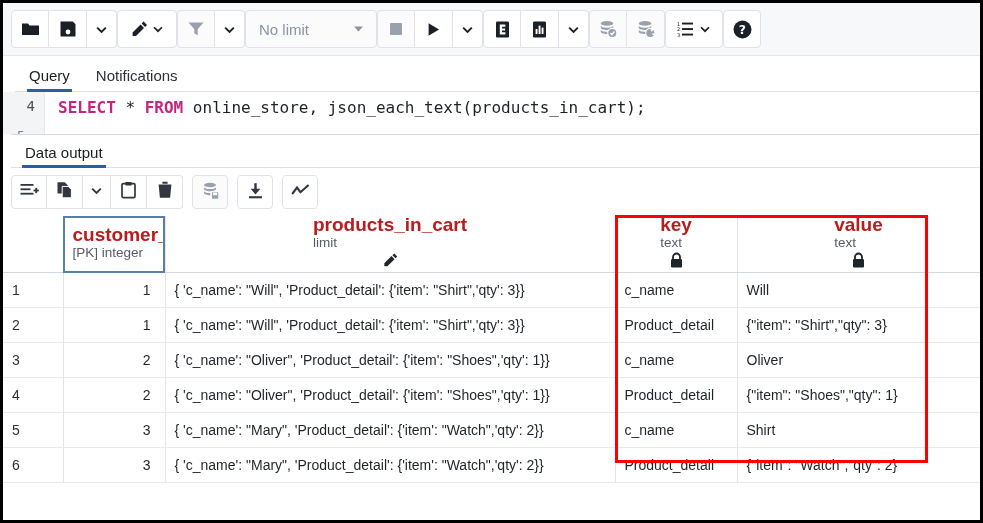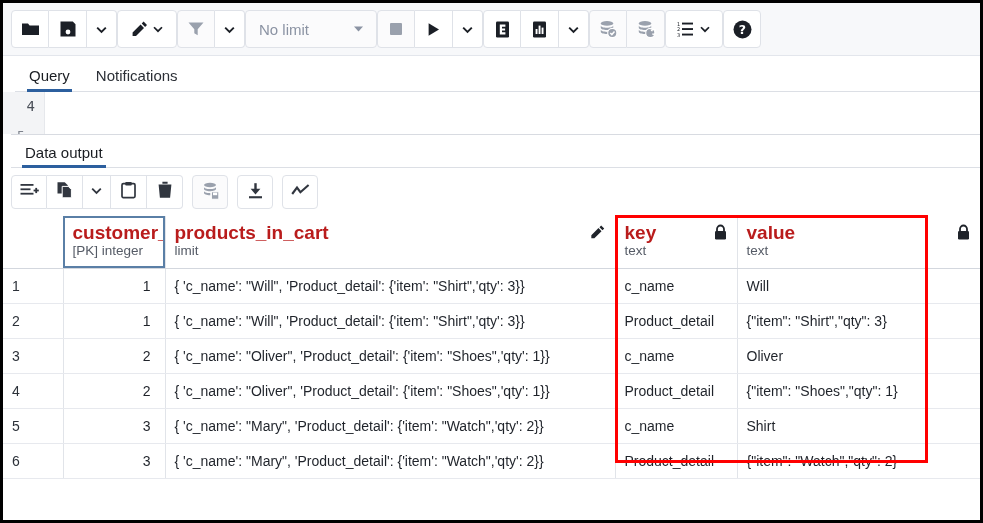--- a/index.html
+++ b/index.html
@@ -172,21 +172,21 @@
     white-space: nowrap;
   }
   .grid thead th {
     height: 52px;
     vertical-align: middle;
     background: #ffffff;
     border-bottom: 1px solid #d3d7de;
   }
   .hdr-name { font-size: 19px; font-weight: bold; color: #b91c1c; line-height: 18px; }
   .hdr-type { font-size: 13.5px; color: #555b66; line-height: 18px; }
-  .hdr-flex { display: flex; justify-content: space-between; }
+  .hdr-flex { display: flex; align-items: center; justify-content: space-between; flex-direction: column; }
   th.sel-col {
     outline: 2px solid #5a7fa6;
     outline-offset: -2px;
   }
   .grid tbody td { height: 35px; }
   .col-rn { width: 60px; color: #2c3139; }
   .col-cid { width: 102px; text-align: right; }
   .col-pic { width: 450px; }
   .col-key { width: 122px; }
   .col-val { width: 243px; border-right: none; }
@@ -390,20 +390,21 @@
     <div class="qtab active">
       <span>Query</span>
     </div>
     <div class="qtab">
       <span>Notifications</span>
     </div>
   </div>
 
   <div class="editor">
     <div class="gutter">4</div>
+    <div class="codeline"><span class="kw">SELECT</span><span> * </span><span class="kw">FROM</span><span> online_store, json_each_text(products_in_cart);</span></div>
     <div class="editor-stub">5</div>
   </div>
 
   <div class="dotabs">
     <div class="dotab active">
       <span>Data output</span>
     </div>
   </div>
 
   <div class="gridbar">

